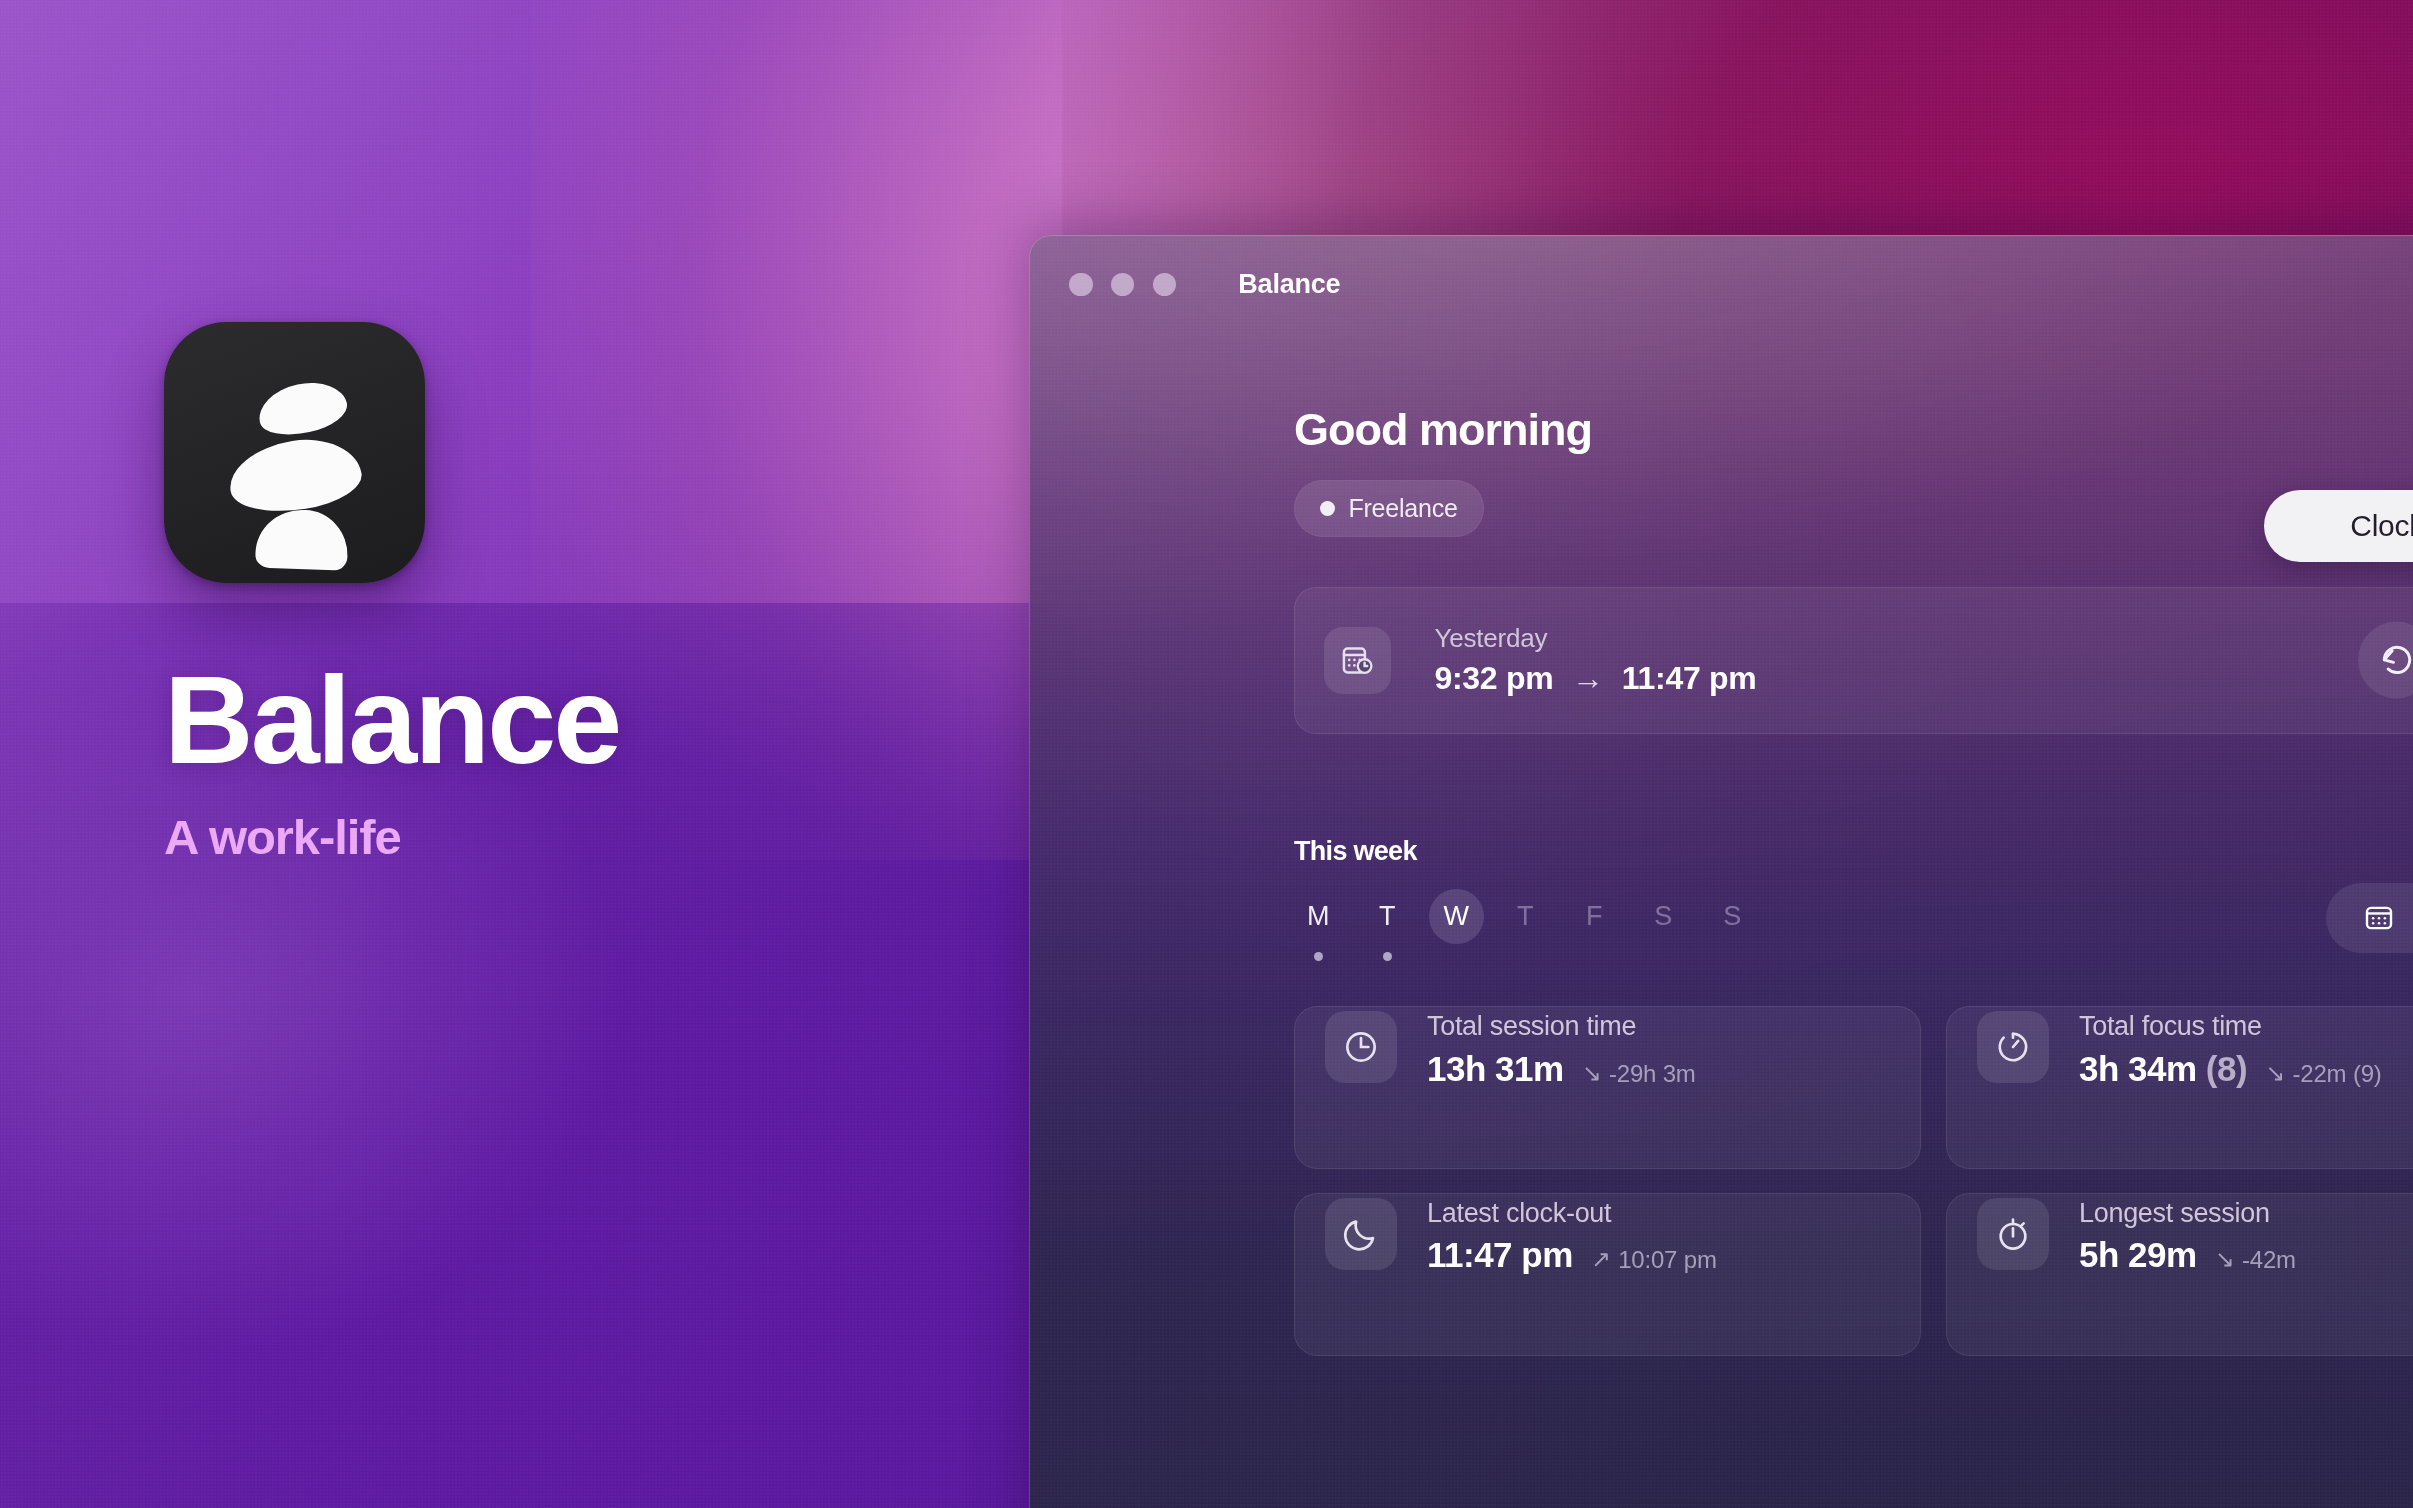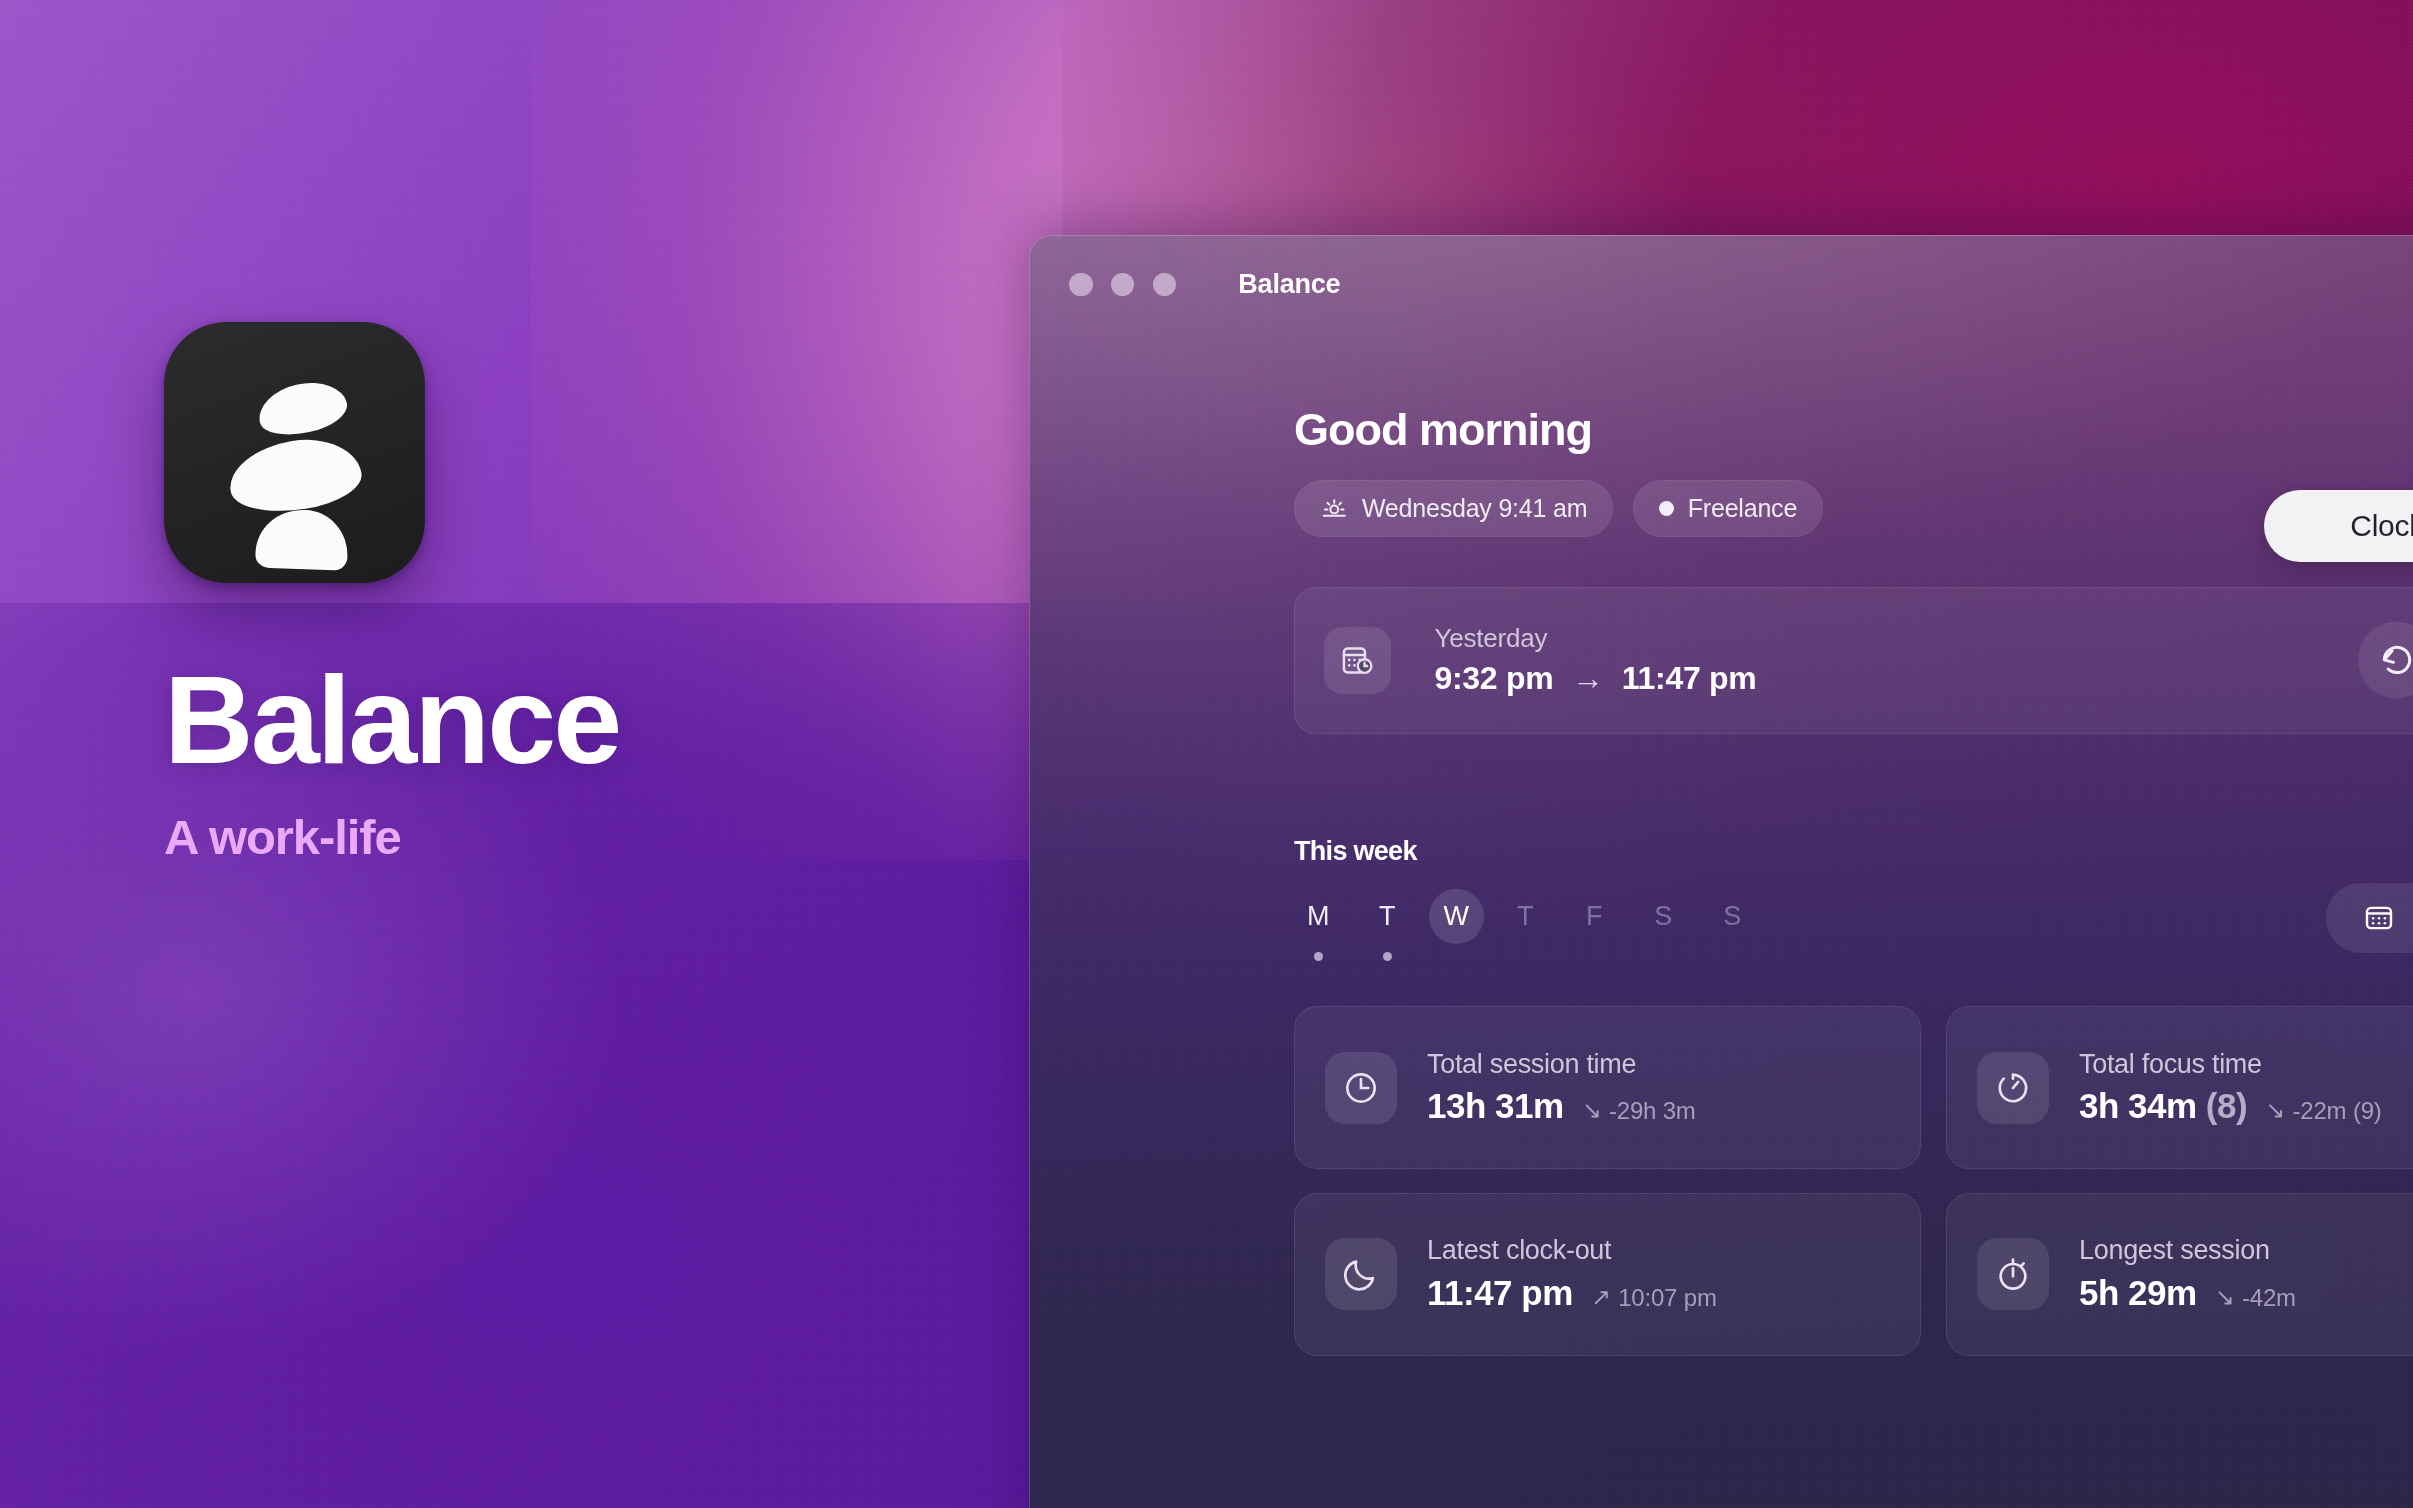--- a/index.html
+++ b/index.html
@@ -219,21 +219,21 @@
 
   
   #stat-grid {
     margin-top:45px; display:grid; grid-template-columns:627px 627px;
     gap:23.5px 25px;
   }
   .stat-card {
     height:163px; border-radius:23.5px;
     background:rgba(255,255,255,.055);
     border:0.8px solid rgba(255,255,255,.085);
-    display:flex; align-items:center; padding:16px 30px;
+    display:flex; padding:4px 30px;
   }
   .stat-icon {
     width:72px; height:72px; border-radius:20px;
     background:rgba(255,255,255,.10);
     display:flex; align-items:center; justify-content:center; flex:none;
   }
   .stat-text { margin-left:30px; }
   .stat-label { font-size:27px; color:#cfc6da; letter-spacing:-0.3px; }
   .stat-value-row { margin-top:6.7px; display:flex; align-items:baseline; gap:18.4px; }
   .stat-value { font-size:35px; font-weight:700; color:#ffffff; letter-spacing:-0.5px; white-space:nowrap; }
@@ -289,34 +289,20 @@
     <div id="window-title">Balance</div>
   </div>
 
   <div id="content">
 
     <div>
       <div id="greeting">Good morning</div>
 
       <div id="meta-pills">
 
-        <div class="pill">
-          <span>
-            <svg width="28.5" height="28.5" viewBox="0 0 24 24" fill="none" stroke="#f0ecf4" stroke-width="1.7" stroke-linecap="round">
-              <circle cx="12" cy="13" r="3.3"></circle>
-              <line x1="12" y1="5.2" x2="12" y2="7.4"></line>
-              <line x1="6.3" y1="7.4" x2="7.8" y2="8.9"></line>
-              <line x1="17.7" y1="7.4" x2="16.2" y2="8.9"></line>
-              <line x1="4.2" y1="13" x2="6.2" y2="13"></line>
-              <line x1="17.8" y1="13" x2="19.8" y2="13"></line>
-              <line x1="3.2" y1="18.4" x2="20.8" y2="18.4"></line>
-            </svg>
-          </span>
-          <span>Wednesday 9:41 am</span>
-        </div>
 
         <div class="pill">
           <span class="status-dot"></span>
           <span>Freelance</span>
         </div>
 
       </div>
     </div>
 
     <div id="clock-in-button">

